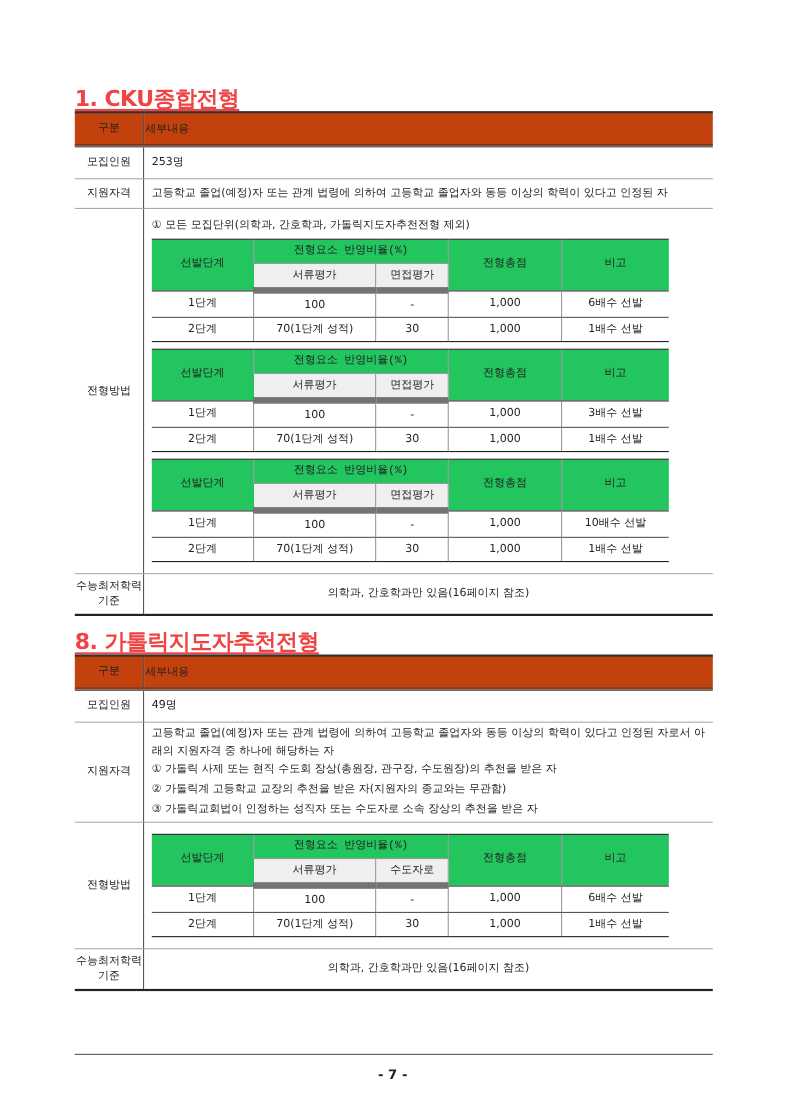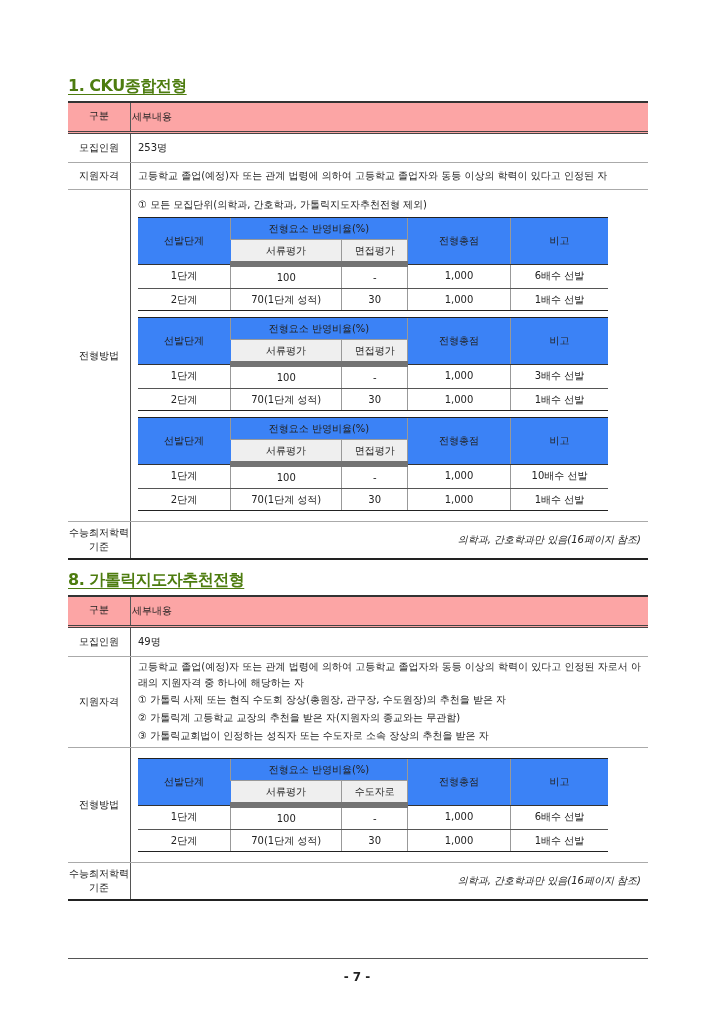--- a/index.html
+++ b/index.html
@@ -1,30 +1,30 @@
 <!DOCTYPE html>
 <html><head>
 <meta charset="utf-8">
 <style>
   html,body{margin:0;padding:0;background:#fff;}
   body{width:714px;height:1009px;position:relative;font-family:"DejaVu Sans","Liberation Sans",sans-serif;color:#222;font-size:10px;}
-  .sec-title{position:absolute;left:68px;font-weight:bold;font-size:16px;color:#4d7c0f;text-decoration:underline;text-underline-offset:3px;letter-spacing:-0.5px;}
+  .sec-title{position:absolute;left:68px;font-weight:bold;font-size:20px;color:#ef4444;text-decoration:underline;text-underline-offset:3px;letter-spacing:-0.5px;}
   table.main{position:absolute;left:68px;width:580px;border-collapse:collapse;}
   table.main td{font-size:10px;}
-  .hdr td{background:#fca5a5;height:26px;border-top:2px solid #333;border-bottom:3px double #444;font-family:Liberation Mono, monospace;}
+  .hdr td{background:#c2410c;height:26px;border-top:2px solid #333;border-bottom:3px double #444;}
   .lbl{width:60px;text-align:center;border-right:1px solid #555;vertical-align:middle;line-height:14px;}
   .row td{border-bottom:1px solid #aaa;}
   .row.last td{border-bottom:2px solid #222;}
   .cnt{padding:3px 7px;line-height:16px;text-align:justify;}
-  .cnt.center{text-align:right;font-style:italic;}
+  .cnt.center{text-align:center;}
   .sub-label{margin:4px 0 4px 0;line-height:16px;}
   table.inner{border-collapse:collapse;width:470px;margin:0 0 6px 0;}
   table.inner td{text-align:center;height:19px;font-size:10px;border-bottom:1px solid #555;border-left:1px solid #999;}
   table.inner td:first-child{border-left:none;}
-  table.inner tr.ih1 td{border-top:1.5px solid #222;background:#3b82f6;}
+  table.inner tr.ih1 td{border-top:1.5px solid #222;background:#22c55e;font-family:Liberation Mono, monospace;}
   table.inner tr.ih1 td.rs{border-bottom:1px solid #333;}
   table.inner tr.ih2 td{background:#efefef;border-bottom:6px solid #737373;}
   table.inner tr.ih1 td.grp{border-bottom:1px solid #999;}
   table.inner tr.lastr td{border-bottom:1.5px solid #222;}
   .footer-line{position:absolute;left:68px;top:958px;width:580px;border-top:1px solid #555;}
   .page-num{position:absolute;left:0;width:714px;top:970px;text-align:center;font-weight:bold;font-size:12px;}
   .q-item{line-height:18px;}
 </style>
 </head>
 <body>

